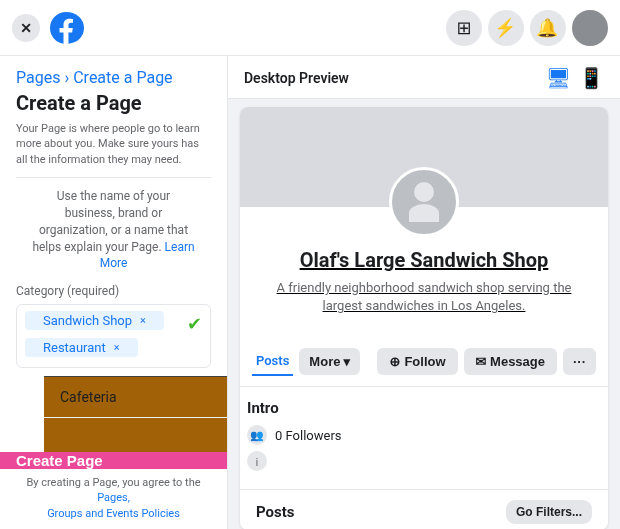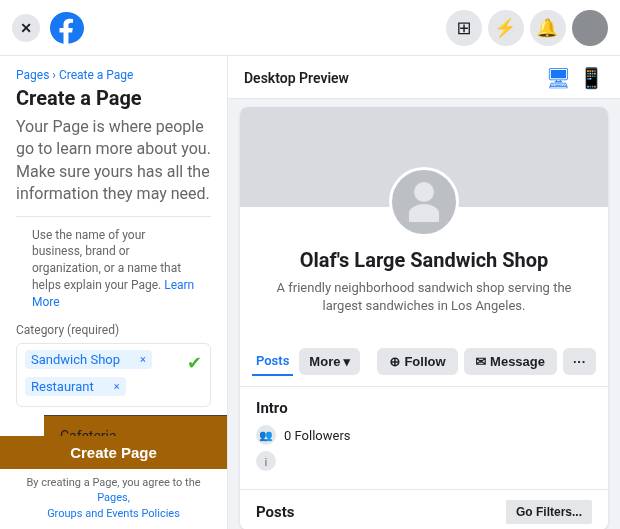--- a/index.html
+++ b/index.html
@@ -77,48 +77,49 @@
       border-right: 1px solid #e4e6ea;
       display: flex;
       flex-direction: column;
       overflow: hidden;
       padding: 0;
     }
     .left-top {
       padding: 12px 16px 0 16px;
     }
     .breadcrumb {
-      font-size: 12px;
+      font-size: 16px;
       color: #65676b;
       margin-bottom: 4px;
     }
     .breadcrumb span { color: #1877f2; cursor: pointer; }
     .page-title-left {
       font-size: 20px;
       font-weight: 700;
       color: #1c1e21;
       margin-bottom: 6px;
     }
     .page-desc-left {
-      font-size: 16px;
+      font-size: 11px;
       color: #65676b;
       line-height: 1.4;
       margin-bottom: 10px;
     }
     .divider {
       height: 1px;
       background: #e4e6ea;
       margin: 0 0 10px 0;
     }
     .form-hint {
       font-size: 12px;
       color: #65676b;
       line-height: 1.4;
       padding: 0 16px;
       margin-bottom: 4px;
+      text-align: center;
     }
     .learn-more {
       color: #1877f2;
       cursor: pointer;
       font-size: 12px;
     }
 
     .category-section {
       padding: 8px 16px;
     }
@@ -142,25 +143,25 @@
       position: absolute;
       right: 8px;
       top: 8px;
       color: #42b72a;
       font-size: 18px;
     }
     .tag {
       background: #e7f3ff;
       color: #1877f2;
       border-radius: 4px;
-      padding: 2px 6px;
-      font-size: 13px;
-      display: flex;
-      align-items: center;
-      gap: 20px;
+      padding: 2px 18px;
+      font-size: 13px;
+      display: flex;
+      align-items: center;
+      gap: 8px;
     }
     .tag .tag-close {
       cursor: pointer;
       font-size: 11px;
       color: #1877f2;
     }
     .category-text-input {
       border: none;
       outline: none;
       font-size: 13px;
@@ -181,25 +182,24 @@
     .dropdown-item {
       padding: 12px 16px;
       font-size: 14px;
       color: #1c1e21;
       cursor: pointer;
       border-bottom: 1px solid #f0f2f5;
     }
 
     
     .left-bottom {
-      padding: 8px 16px;
-      background: #a16207;
-      display: flex;
-      align-items: center;
-      justify-content: center;
+      padding: 0 16px;
+      background: #ec4899;
+      display: flex;
+      align-items: center;
     }
     .create-btn {
       color: #fff;
       font-size: 15px;
       font-weight: 600;
       cursor: pointer;
       background: transparent;
       border: none;
     }
     .footer-legal {
@@ -302,20 +302,21 @@
     .avatar-body {
       width: 30px; height: 18px;
       border-radius: 50% 50% 0 0;
       background: #e4e6ea;
       margin: 0 auto;
     }
 
     .preview-page-info {
       padding: 40px 16px 12px;
       text-align: center;
+      text-decoration: underline;
     }
     .preview-page-name {
       font-size: 20px;
       font-weight: 700;
       color: #1c1e21;
       margin-bottom: 6px;
       line-height: 1.3;
     }
     .preview-page-tagline {
       font-size: 13px;
@@ -387,21 +388,21 @@
       background: #e4e6ea;
       border: none;
       border-radius: 6px;
       padding: 6px 10px;
       cursor: pointer;
     }
     .spacer { flex: 1; }
 
     
     .intro-section {
-      padding: 12px 16px;
+      padding: 12px 7px;
       border-bottom: 1px solid #e4e6ea;
     }
     .intro-title {
       font-size: 15px;
       font-weight: 700;
       color: #1c1e21;
       margin-bottom: 8px;
     }
     .intro-row {
       display: flex;
@@ -435,21 +436,21 @@
       justify-content: space-between;
     }
     .posts-title {
       font-size: 15px;
       font-weight: 700;
       color: #1c1e21;
     }
     .filter-btn {
       background: #e4e6ea;
       border: none;
-      border-radius: 2px;
+      border-radius: 9px;
       padding: 5px 10px;
       font-size: 12px;
       font-weight: 600;
       color: #1c1e21;
       cursor: pointer;
     }
 
     
     ::-webkit-scrollbar { width: 4px; }
     ::-webkit-scrollbar-track { background: #f0f2f5; }

